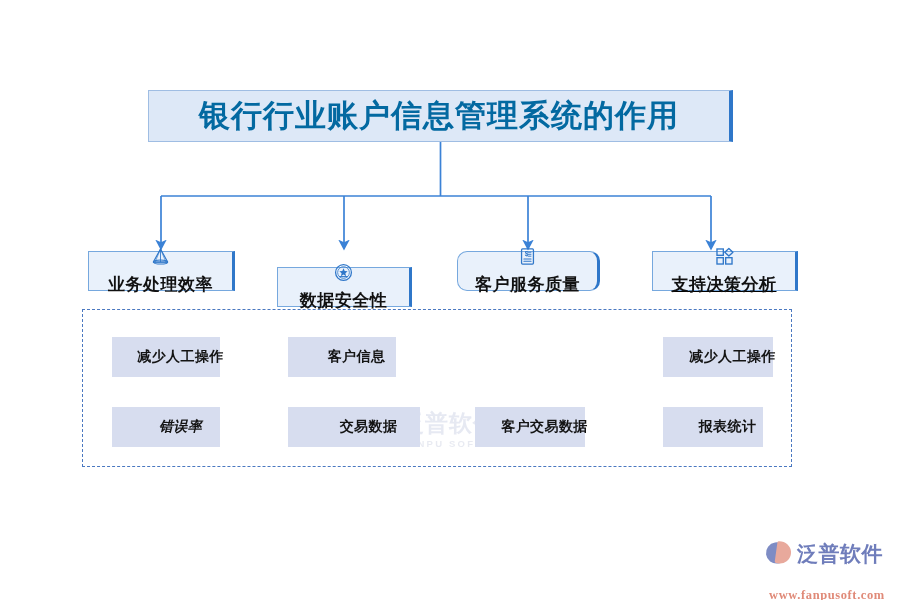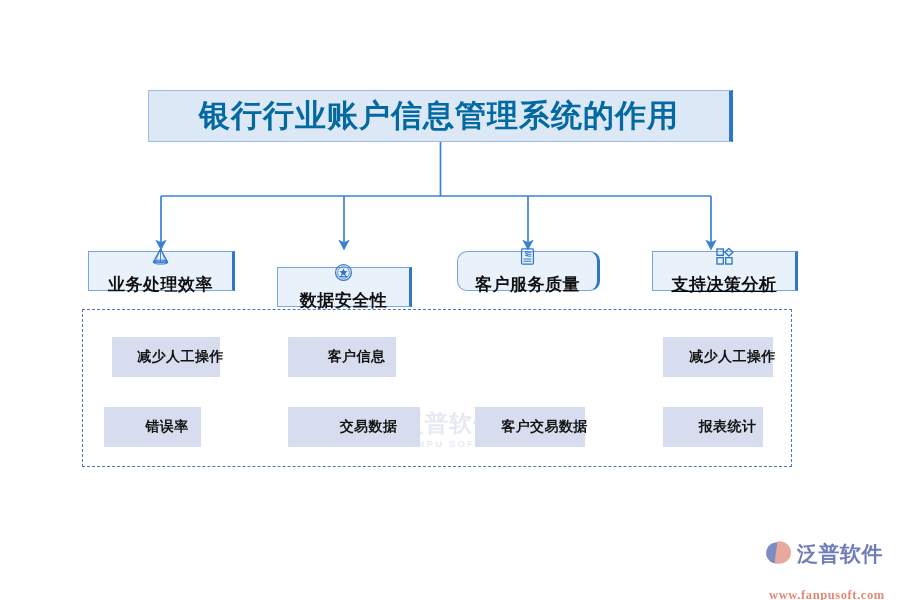--- a/index.html
+++ b/index.html
@@ -175,21 +175,21 @@
     letter-spacing: 0.4px;
     margin-left: 29px;
   }
 
   
   #chip-0 { left: 112px; top: 337px; width: 108px; }
   #chip-1 { left: 288px; top: 337px; width: 108px; }
   #chip-2 { left: 475px; top: 337px; width: 110px; }
   #chip-3 { left: 663px; top: 337px; width: 110px; }
   
-  #chip-4 { left: 104px; top: 407px; width: 97px; }
+  #chip-4 { left: 112px; top: 407px; width: 108px; font-style: italic; }
   #chip-5 { left: 288px; top: 407px; width: 132px; }
   #chip-6 { left: 475px; top: 407px; width: 110px; }
   #chip-7 { left: 663px; top: 407px; width: 100px; }
 
   
   .brand-logo {
     position: absolute;
     left: 766px;
     top: 540px;
     width: 122px;

